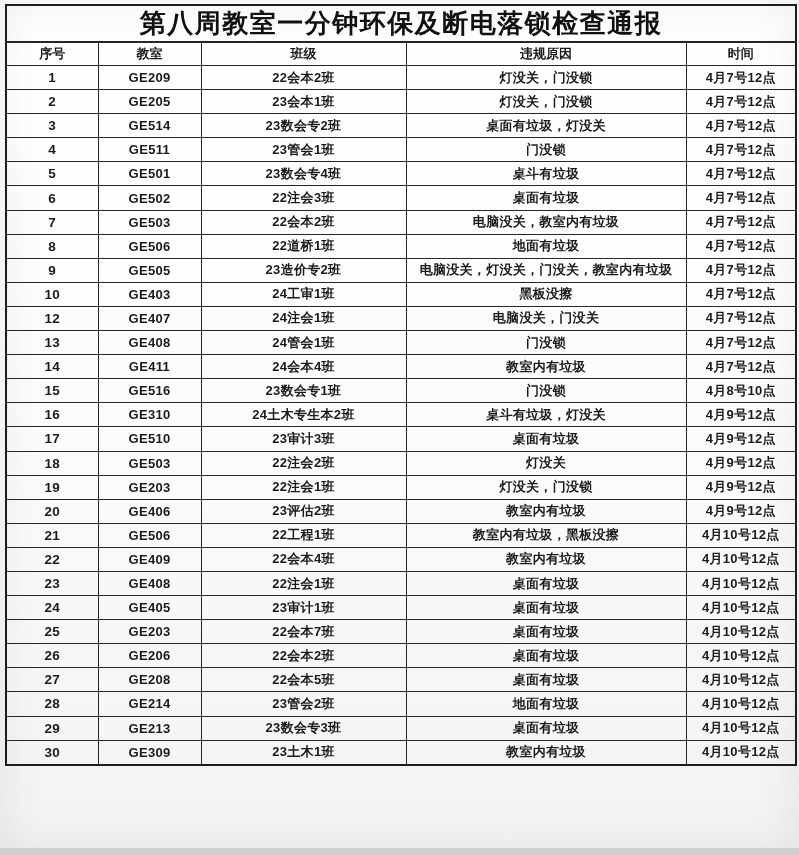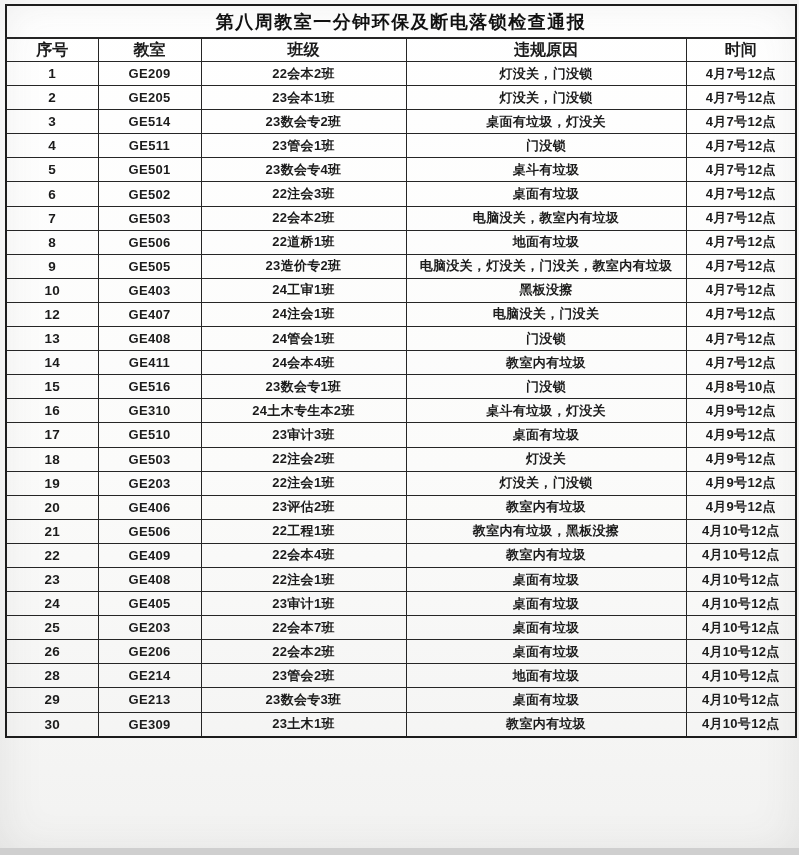--- a/index.html
+++ b/index.html
@@ -33,28 +33,28 @@
     border: 1.6px solid #262626;
     text-align: center;
     vertical-align: middle;
     color: #1b1b1b;
     font-weight: bold;
     padding: 0 2px;
     overflow: hidden;
     white-space: nowrap;
   }
   th.title-cell {
-    font-size: 18px;
+    font-size: 26px;
     height: 31px;
     letter-spacing: 1.5px;
     border-bottom-width: 2.4px;
     color: #111;
   }
   tr.header-row th {
-    font-size: 16px;
+    font-size: 13px;
     height: 22px;
   }
   tbody td {
     font-size: 13px;
     height: 23.1px;
     letter-spacing: 0.3px;
   }
   tbody td.col-0 { font-size: 13.5px; }
   .bottom-strip {
     position: absolute;
@@ -261,20 +261,27 @@
         <td class="col-4">4月10号12点</td>
       </tr>
       <tr>
         <td class="col-0">26</td>
         <td class="col-1">GE206</td>
         <td class="col-2">22会本2班</td>
         <td class="col-3">桌面有垃圾</td>
         <td class="col-4">4月10号12点</td>
       </tr>
       <tr>
+        <td class="col-0">27</td>
+        <td class="col-1">GE208</td>
+        <td class="col-2">22会本5班</td>
+        <td class="col-3">桌面有垃圾</td>
+        <td class="col-4">4月10号12点</td>
+      </tr>
+      <tr>
         <td class="col-0">28</td>
         <td class="col-1">GE214</td>
         <td class="col-2">23管会2班</td>
         <td class="col-3">地面有垃圾</td>
         <td class="col-4">4月10号12点</td>
       </tr>
       <tr>
         <td class="col-0">29</td>
         <td class="col-1">GE213</td>
         <td class="col-2">23数会专3班</td>

